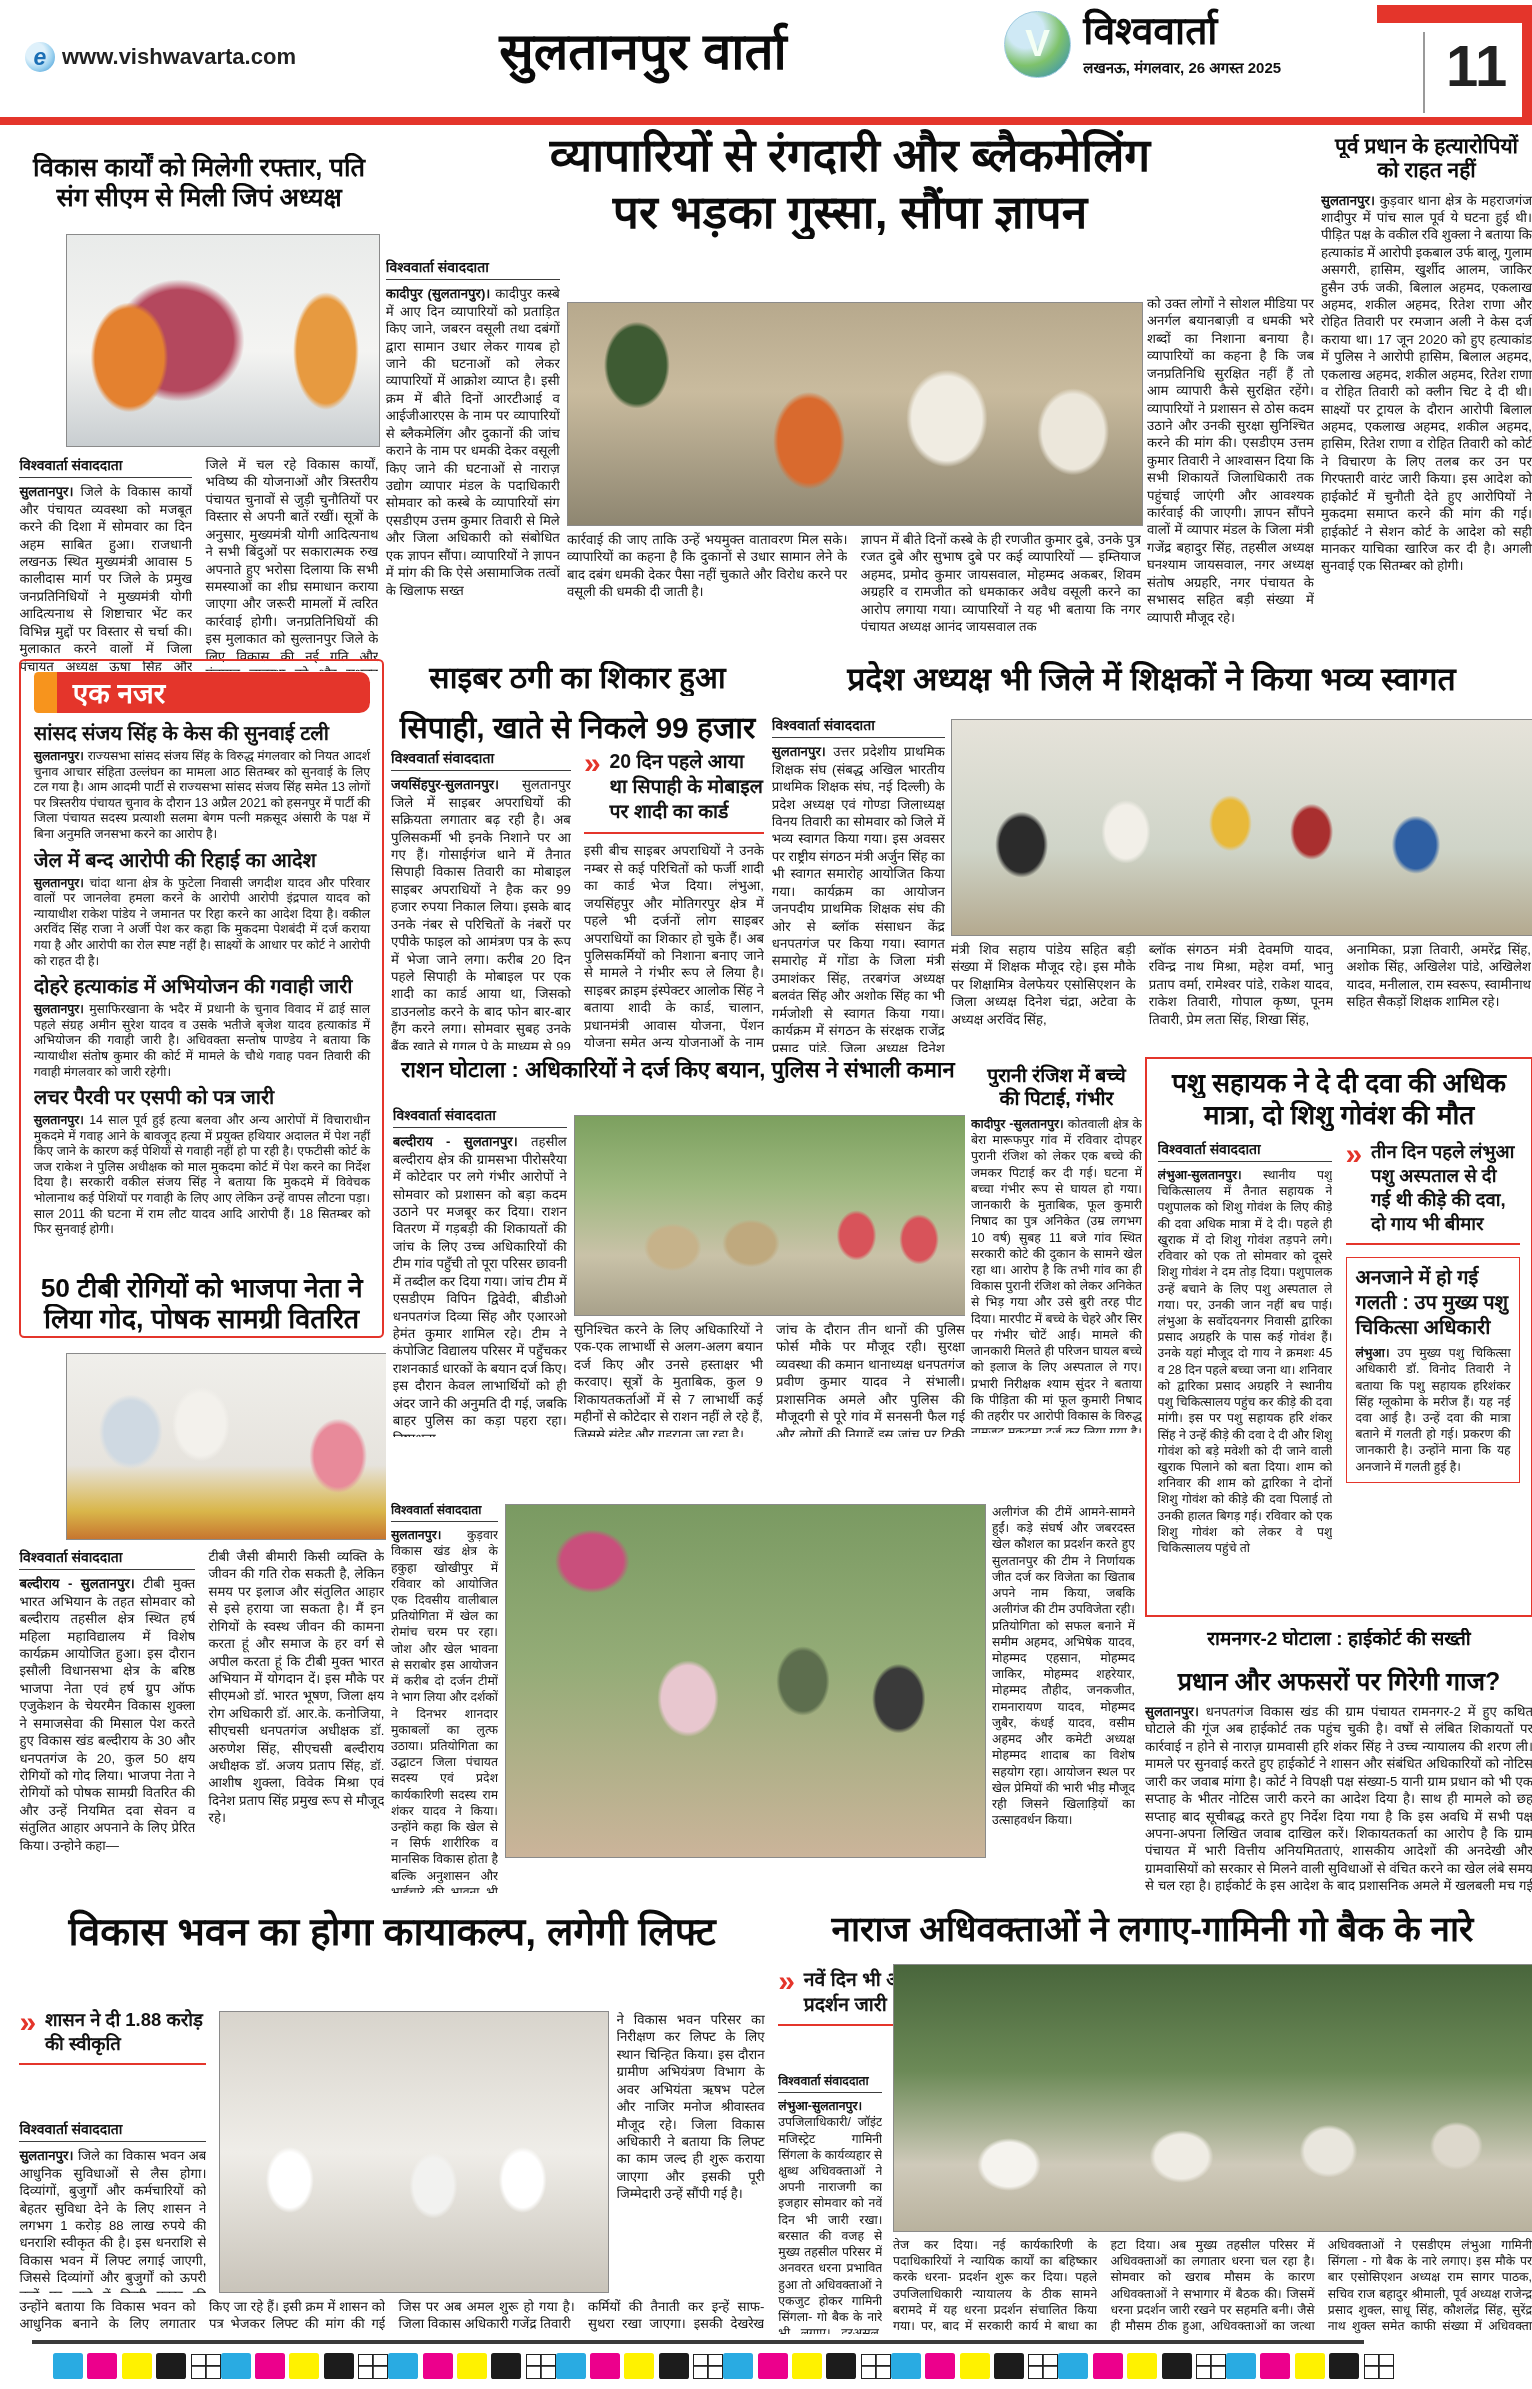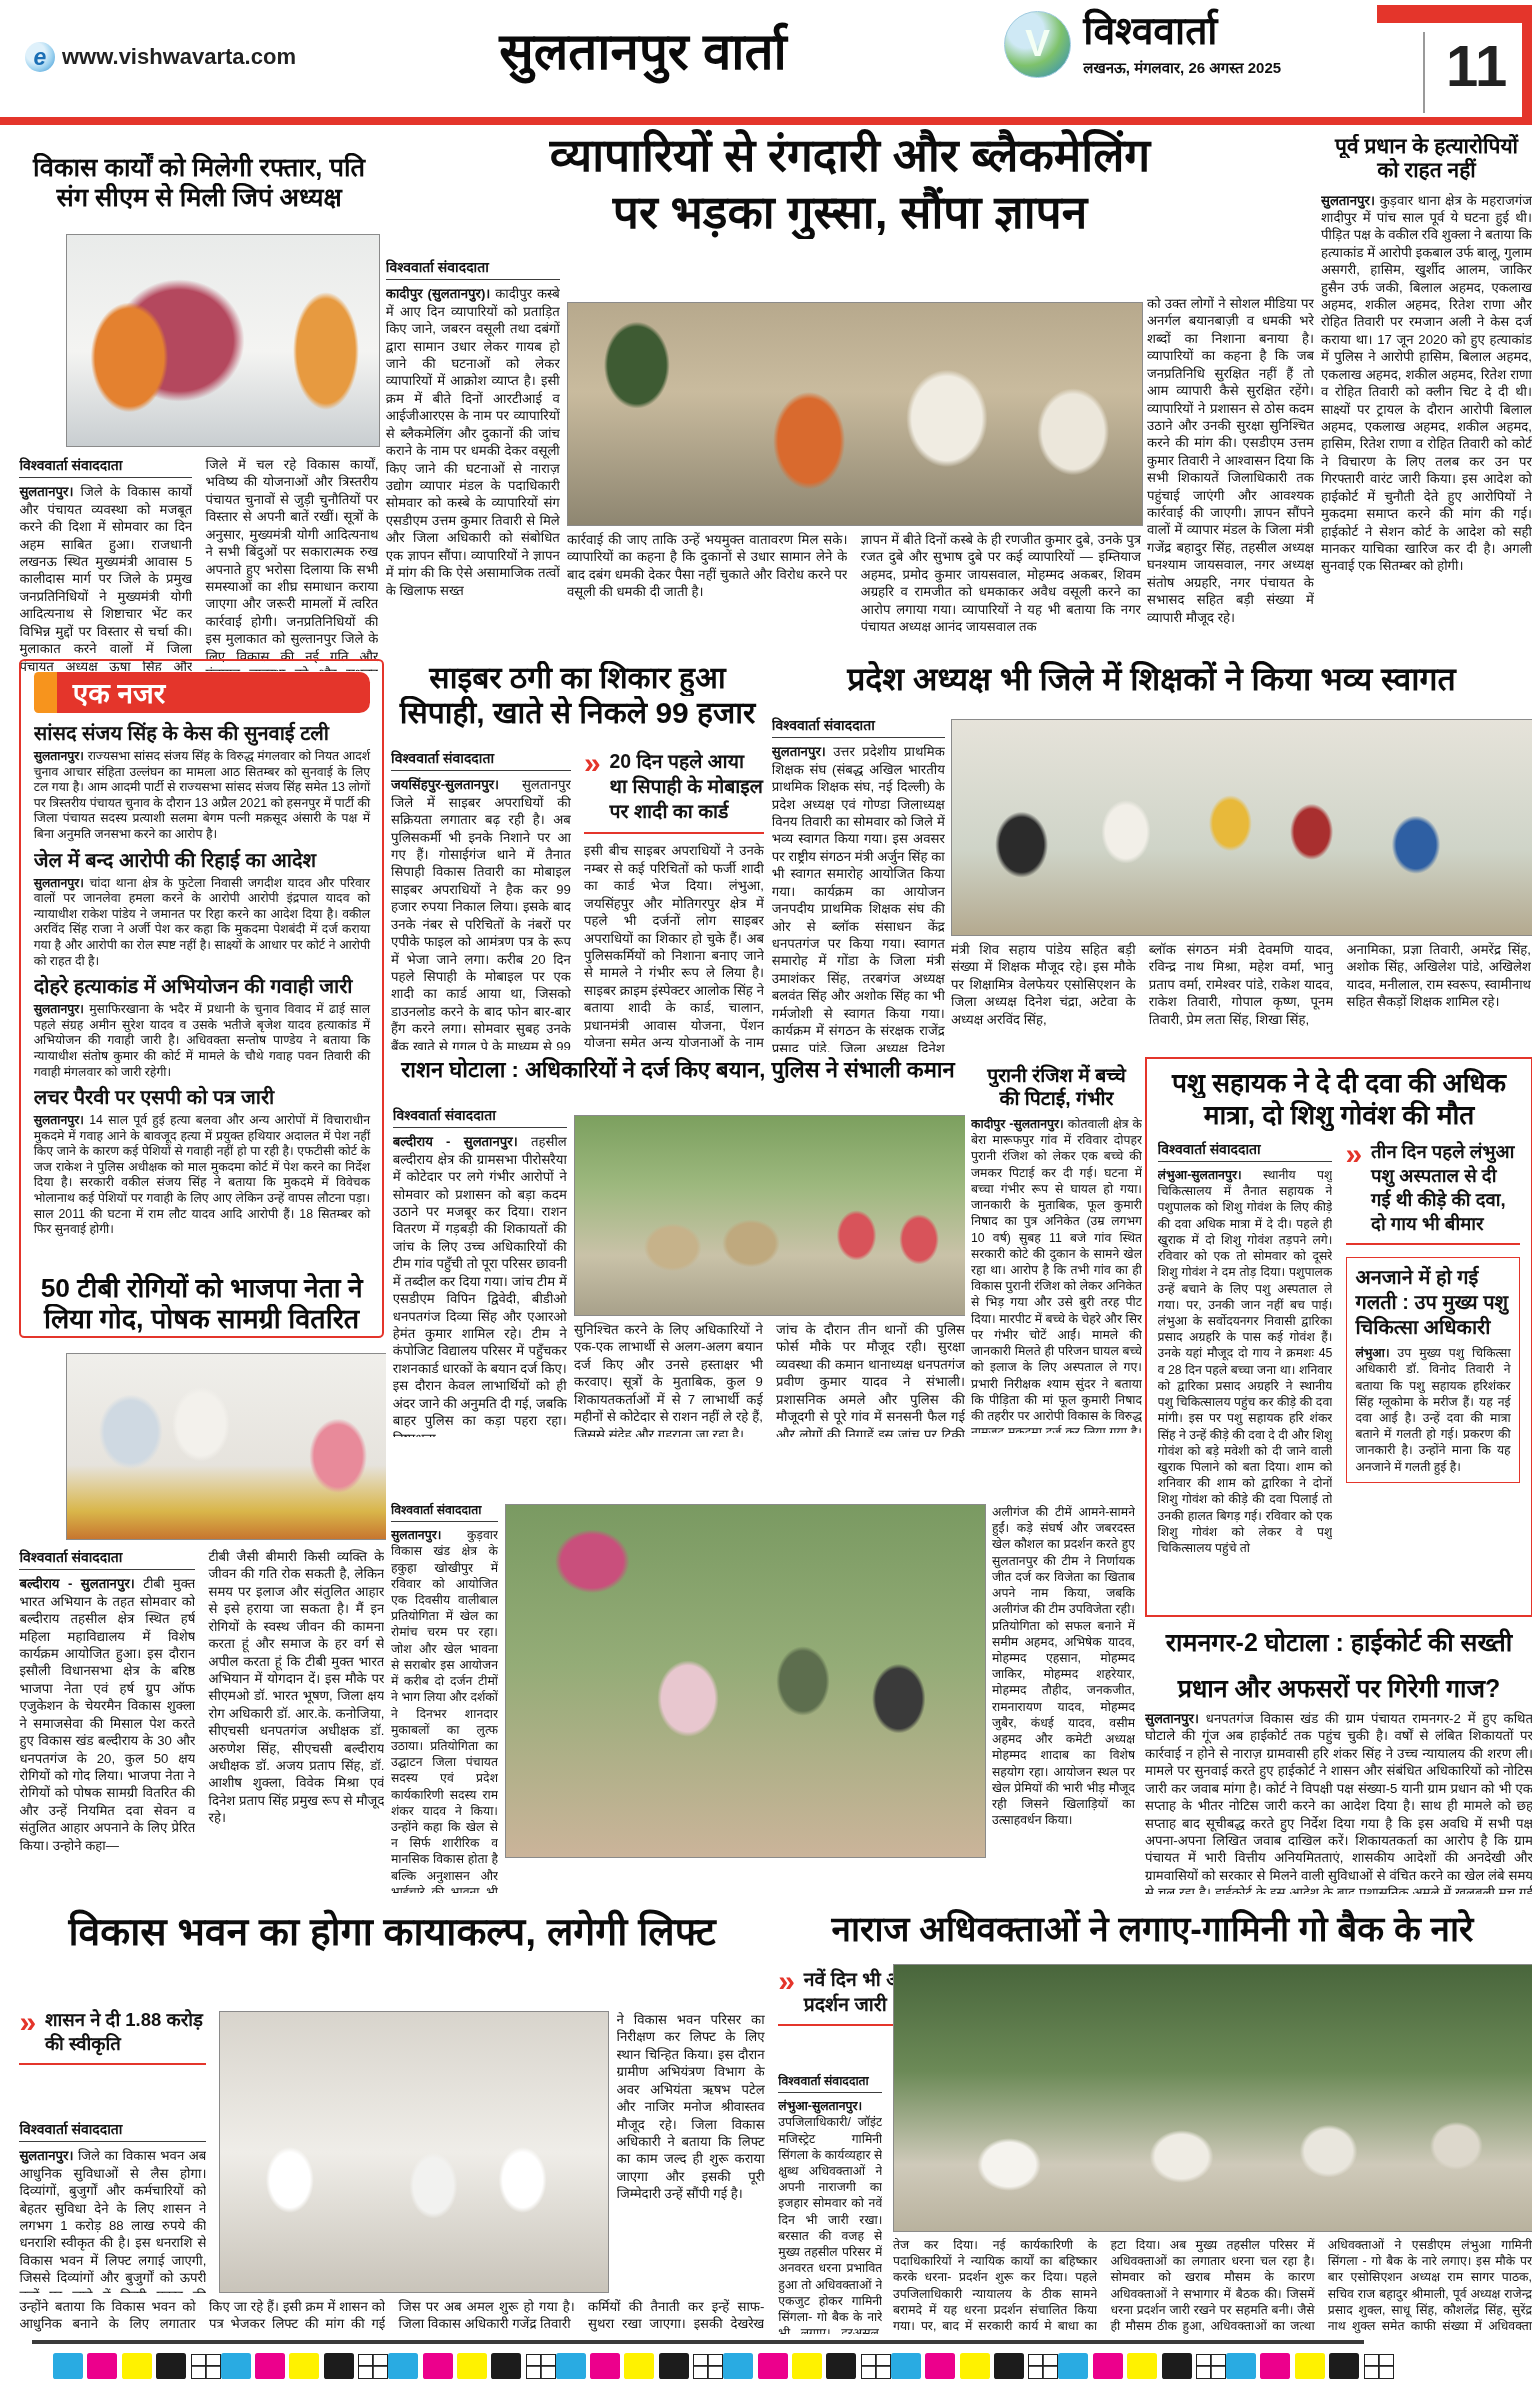--- a/index.html
+++ b/index.html
@@ -177,21 +177,21 @@
       <div class="en-body"><b>सुलतानपुर।</b> <span>मुसाफिरखाना के भदैर में प्रधानी के चुनाव विवाद में ढाई साल पहले संग्रह अमीन सुरेश यादव व उसके भतीजे बृजेश यादव हत्याकांड में अभियोजन की गवाही जारी है। अधिवक्ता सन्तोष पाण्डेय ने बताया कि न्यायाधीश संतोष कुमार की कोर्ट में मामले के चौथे गवाह पवन तिवारी की गवाही मंगलवार को जारी रहेगी।</span></div>
     </div>
     <div>
       <div class="en-title">लचर पैरवी पर एसपी को पत्र जारी</div>
       <div class="en-body"><b>सुलतानपुर।</b> <span>14 साल पूर्व हुई हत्या बलवा और अन्य आरोपों में विचाराधीन मुकदमे में गवाह आने के बावजूद हत्या में प्रयुक्त हथियार अदालत में पेश नहीं किए जाने के कारण कई पेशियों से गवाही नहीं हो पा रही है। एफटीसी कोर्ट के जज राकेश ने पुलिस अधीक्षक को माल मुकदमा कोर्ट में पेश करने का निर्देश दिया है। सरकारी वकील संजय सिंह ने बताया कि मुकदमे में विवेचक भोलानाथ कई पेशियों पर गवाही के लिए आए लेकिन उन्हें वापस लौटना पड़ा। साल 2011 की घटना में राम लौट यादव आदि आरोपी हैं। 18 सितम्बर को फिर सुनवाई होगी।</span></div>
     </div>
   </div>
 
   <div class="abs clip" style="left:391px;top:661px;width:373px;height:393px">
     <div class="hl" style="font-size:30px">साइबर ठगी का शिकार हुआ</div>
-    <div class="hl" style="font-size:30px;margin-top:0">सिपाही, खाते से निकले 99 हजार</div>
+    <div class="hl" style="font-size:30px;margin-top:15px">सिपाही, खाते से निकले 99 हजार</div>
     <div class="abs cols" style="left:0;top:88px;width:373px;height:301px">
       <div class="body clip">
         <span class="byline">विश्ववार्ता संवाददाता</span>
         <p><b>जयसिंहपुर-सुलतानपुर।</b> <span>सुलतानपुर जिले में साइबर अपराधियों की सक्रियता लगातार बढ़ रही है। अब पुलिसकर्मी भी इनके निशाने पर आ गए हैं। गोसाईगंज थाने में तैनात सिपाही विकास तिवारी का मोबाइल साइबर अपराधियों ने हैक कर 99 हजार रुपया निकाल लिया। इसके बाद उनके नंबर से परिचितों के नंबरों पर एपीके फाइल को आमंत्रण पत्र के रूप में भेजा जाने लगा। करीब 20 दिन पहले सिपाही के मोबाइल पर एक शादी का कार्ड आया था, जिसको डाउनलोड करने के बाद फोन बार-बार हैंग करने लगा। सोमवार सुबह उनके बैंक खाते से गूगल पे के माध्यम से 99 हजार रुपये की निकाल गए। जानकारी के बाद उन्होंने तत्काल अपने खाते का लेन-देन ब्लॉक कराया।</span></p>
       </div>
       <div class="clip">
         <div class="pq">
           <span class="mark">»</span>
           <span>20 दिन पहले आया था सिपाही के मोबाइल पर शादी का कार्ड</span>
         </div>
@@ -252,21 +252,21 @@
         <div class="pq-rule"></div>
         <div class="innerbox">
           <div class="t">अनजाने में हो गई गलती : उप मुख्य पशु चिकित्सा अधिकारी</div>
           <div class="body sm" style="margin-top:5.3px"><b>लंभुआ।</b> <span>उप मुख्य पशु चिकित्सा अधिकारी डॉ. विनोद तिवारी ने बताया कि पशु सहायक हरिशंकर सिंह ग्लूकोमा के मरीज हैं। यह नई दवा आई है। उन्हें दवा की मात्रा बताने में गलती हो गई। प्रकरण की जानकारी है। उन्होंने माना कि यह अनजाने में गलती हुई है।</span></div>
         </div>
       </div>
     </div>
   </div>
 
   <div class="abs clip" style="left:1145px;top:1628px;width:388px;height:266px">
-    <div class="hl" style="font-size:25px">रामनगर-2 घोटाला : हाईकोर्ट की सख्ती</div>
+    <div class="hl" style="font-size:19px">रामनगर-2 घोटाला : हाईकोर्ट की सख्ती</div>
     <div class="hl" style="font-size:25px;margin-top:17px">प्रधान और अफसरों पर गिरेगी गाज?</div>
     <div class="body clip" style="margin-top:7px;height:190px">
       <p><b>सुलतानपुर।</b> <span>धनपतगंज विकास खंड की ग्राम पंचायत रामनगर-2 में हुए कथित घोटाले की गूंज अब हाईकोर्ट तक पहुंच चुकी है। वर्षों से लंबित शिकायतों पर कार्रवाई न होने से नाराज़ ग्रामवासी हरि शंकर सिंह ने उच्च न्यायालय की शरण ली। मामले पर सुनवाई करते हुए हाईकोर्ट ने शासन और संबंधित अधिकारियों को नोटिस जारी कर जवाब मांगा है। कोर्ट ने विपक्षी पक्ष संख्या-5 यानी ग्राम प्रधान को भी एक सप्ताह के भीतर नोटिस जारी करने का आदेश दिया है। साथ ही मामले को छह सप्ताह बाद सूचीबद्ध करते हुए निर्देश दिया गया है कि इस अवधि में सभी पक्ष अपना-अपना लिखित जवाब दाखिल करें। शिकायतकर्ता का आरोप है कि ग्राम पंचायत में भारी वित्तीय अनियमितताएं, शासकीय आदेशों की अनदेखी और ग्रामवासियों को सरकार से मिलने वाली सुविधाओं से वंचित करने का खेल लंबे समय से चल रहा है। हाईकोर्ट के इस आदेश के बाद प्रशासनिक अमले में खलबली मच गई है। ग्रामवासियों में भी उम्मीद जगी है कि अब मामले की गहराई से जांच होगी और दोषियों पर सख्त कार्रवाई की जाएगी।</span></p>
     </div>
   </div>
 
   <div class="abs clip" style="left:17.6px;top:1268px;width:368px;height:638px">
     <div class="hl" style="font-size:26.4px;margin-top:5.3px">50 टीबी रोगियों को भाजपा नेता ने</div>
     <div class="hl" style="font-size:27px">लिया गोद, पोषक सामग्री वितरित</div>
     <div class="abs ph ph-tb" style="left:48px;top:85px;width:319px;height:185px"></div>

